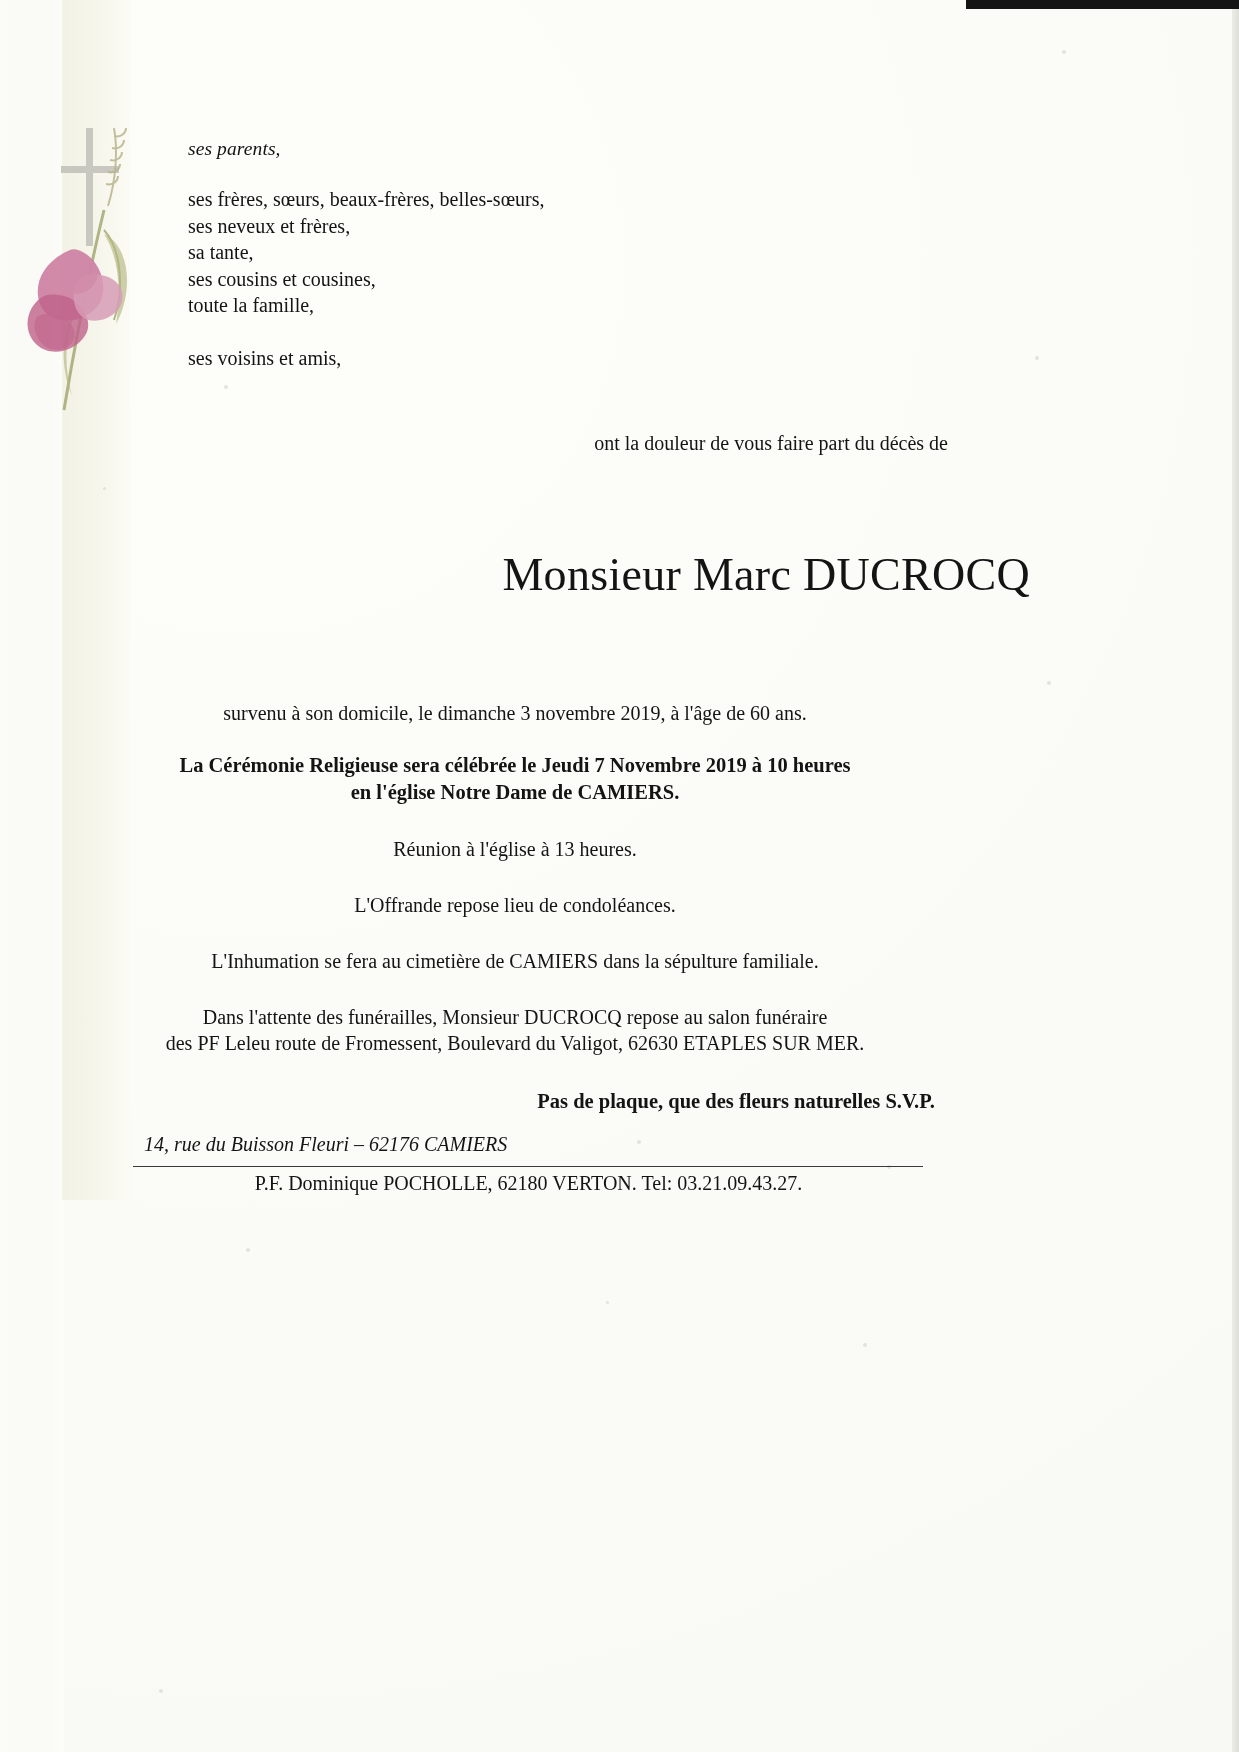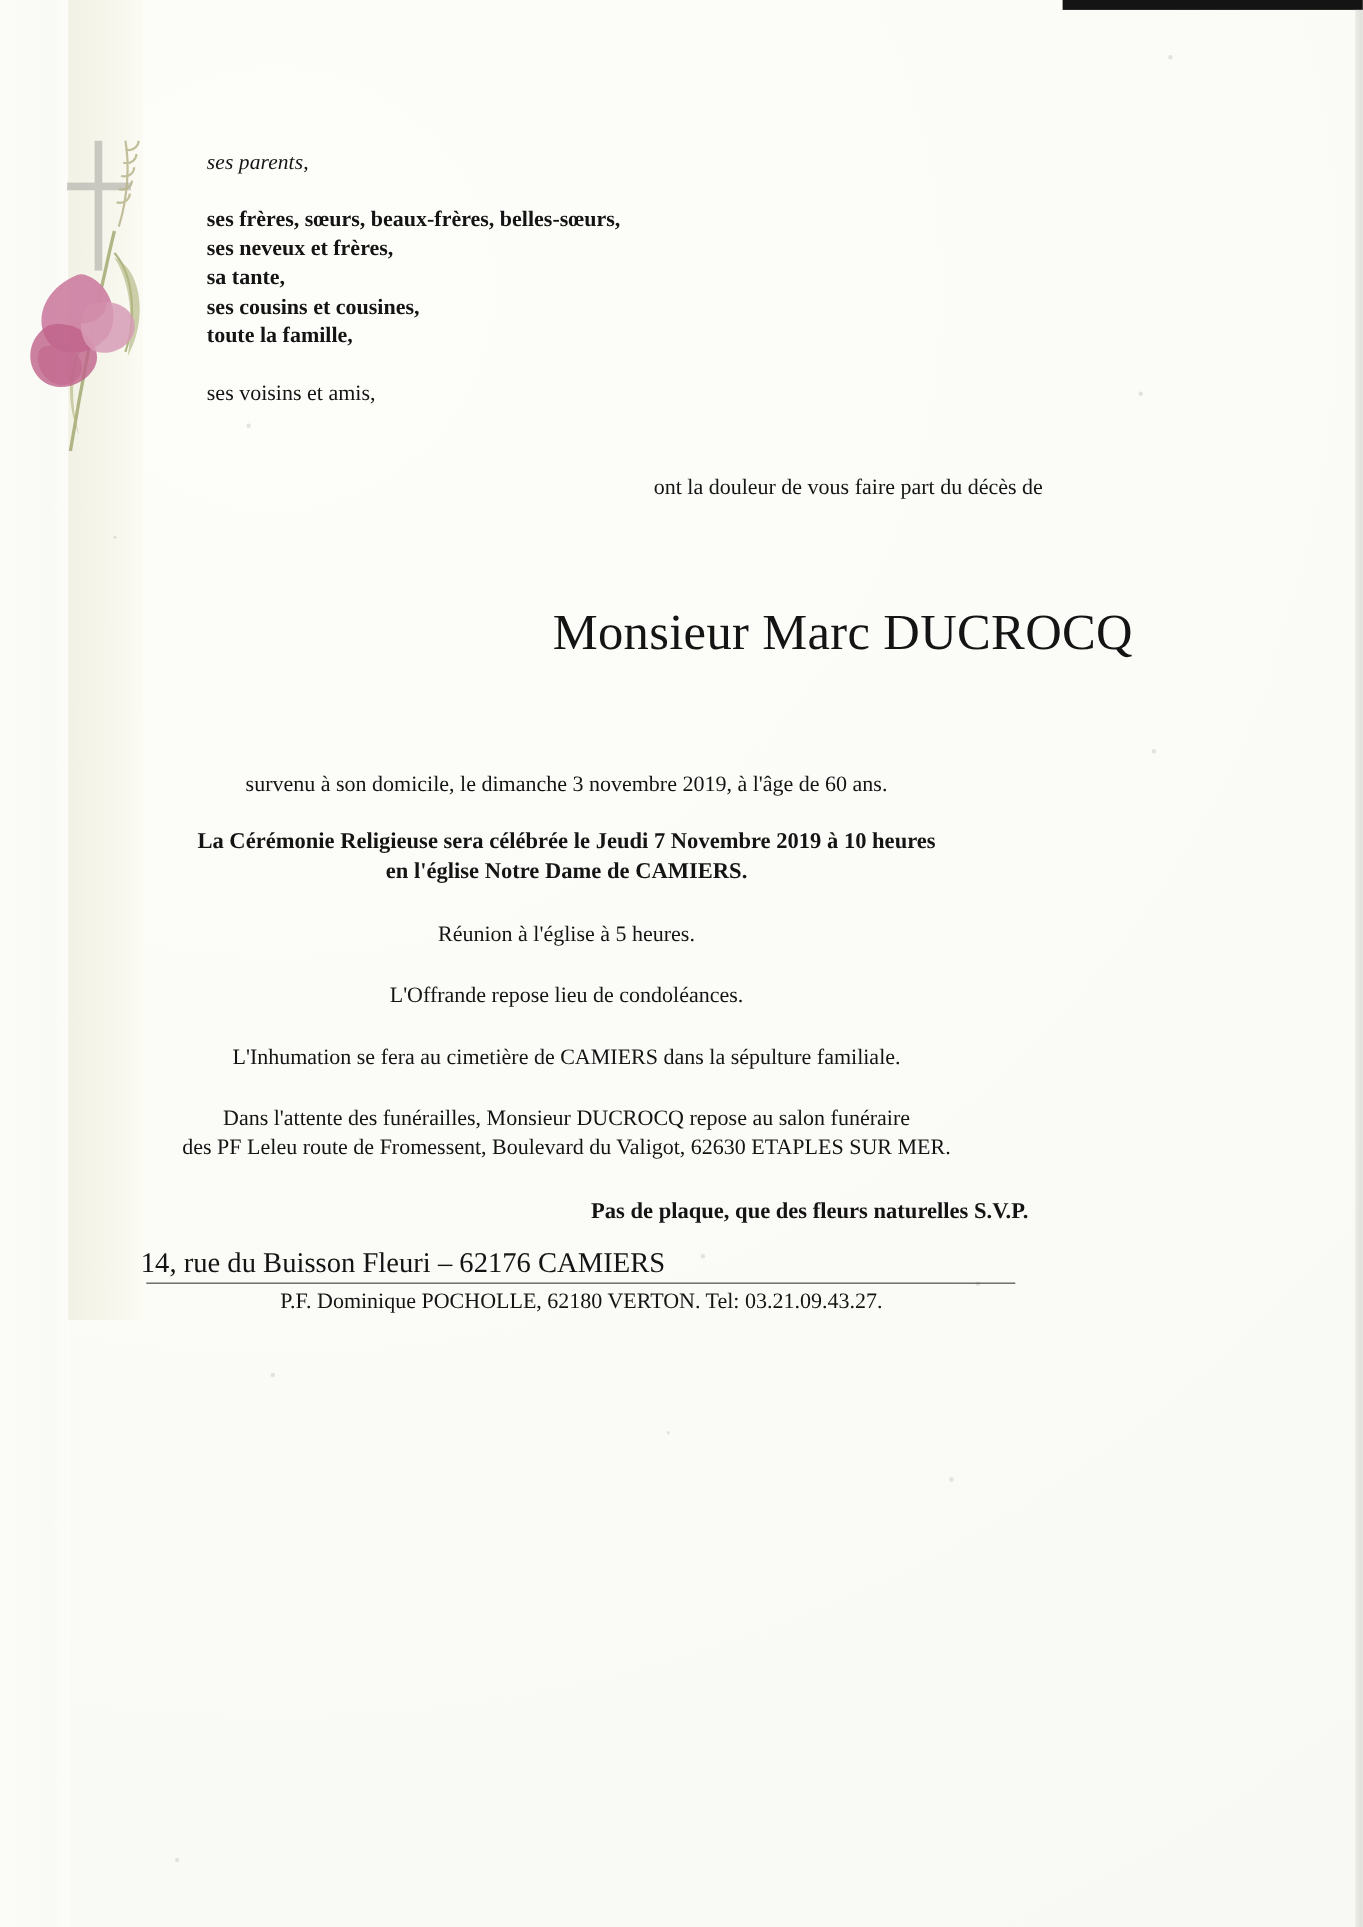--- a/index.html
+++ b/index.html
@@ -105,21 +105,21 @@
     font-style: italic;
     font-size: 19.5px;
     padding-right: 12px;
   }
 
   .fam-list {
     margin-top: 26px;
     font-size: 20px;
     line-height: 26.5px;
   }
-  .fam-list div { white-space: nowrap; font-weight: bold; }
+  .fam-list div { white-space: nowrap; }
 
   .friends {
     margin-top: 28px;
     font-size: 20px;
   }
 
   .announce {
     margin-top: 62px;
     font-size: 20px;
     text-align: right;
@@ -153,23 +153,24 @@
   .svp {
     margin-top: 34px;
     font-weight: bold;
     font-size: 20.5px;
     text-align: right;
     padding-right: 95px;
   }
 
   .footer-address {
     position: absolute;
-    left: 128px;
+    left: 144px;
     top: 1133px;
-    font-size: 26px;
+    font-size: 20px;
+    font-style: italic;
   }
   .rule {
     position: absolute;
     left: 133px;
     top: 1166px;
     width: 790px;
     height: 1px;
     background: #3a3a3a;
   }
   .footer-pf {
@@ -261,21 +262,21 @@
     </div>
 
     <div class="deceased-name">Monsieur Marc DUCROCQ</div>
 
     <div class="details">
       <div class="p">survenu à son domicile, le dimanche 3 novembre 2019, à l'âge de 60 ans.</div>
 
       <div class="bold gap-2">La Cérémonie Religieuse sera célébrée le Jeudi 7 Novembre 2019 à 10 heures</div>
       <div class="bold">en l'église Notre Dame de CAMIERS.</div>
 
-      <div class="p gap-3">Réunion à l'église à 5 heures.</div>
+      <div class="p gap-3">Réunion à l'église à 13 heures.</div>
       <div class="p gap-3">L'Offrande repose lieu de condoléances.</div>
       <div class="p gap-3">L'Inhumation se fera au cimetière de CAMIERS dans la sépulture familiale.</div>
 
       <div class="p gap-3">Dans l'attente des funérailles, Monsieur DUCROCQ repose au salon funéraire</div>
       <div class="p">des PF Leleu route de Fromessent, Boulevard du Valigot, 62630 ETAPLES SUR MER.</div>
 
       <div class="svp">Pas de plaque, que des fleurs naturelles S.V.P.</div>
     </div>
 
     <div class="footer-address">14, rue du Buisson Fleuri – 62176 CAMIERS</div>

